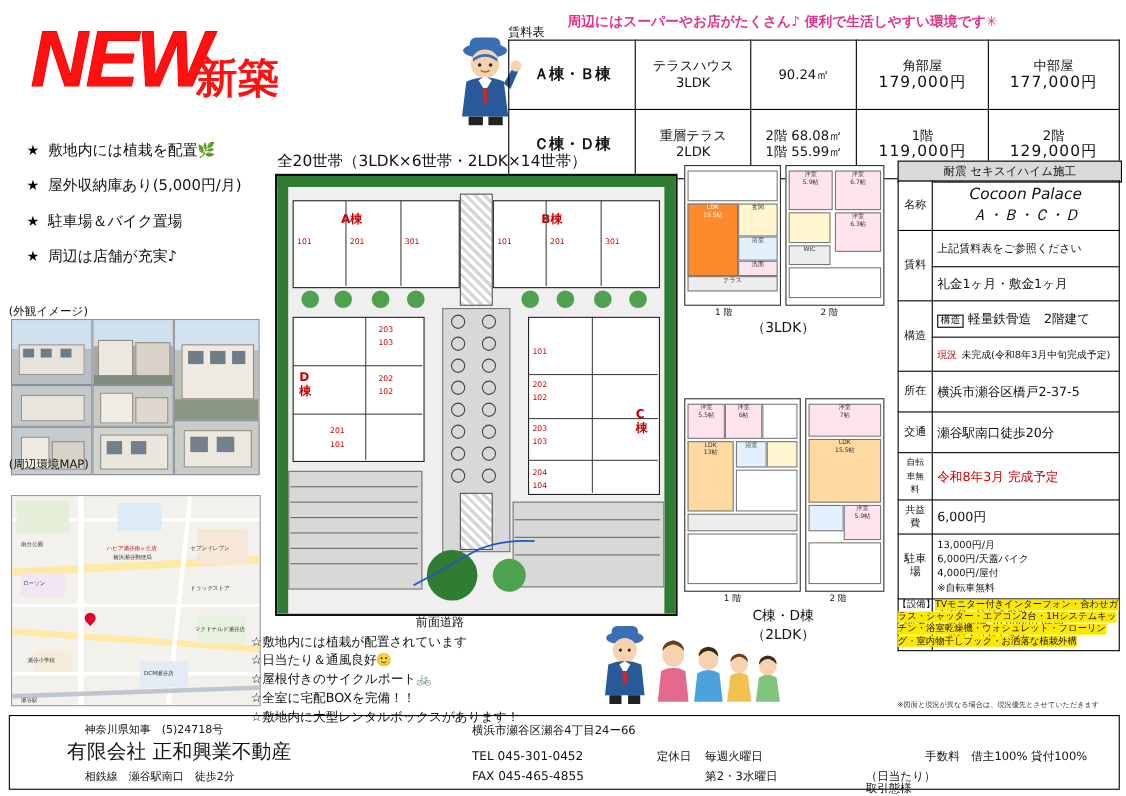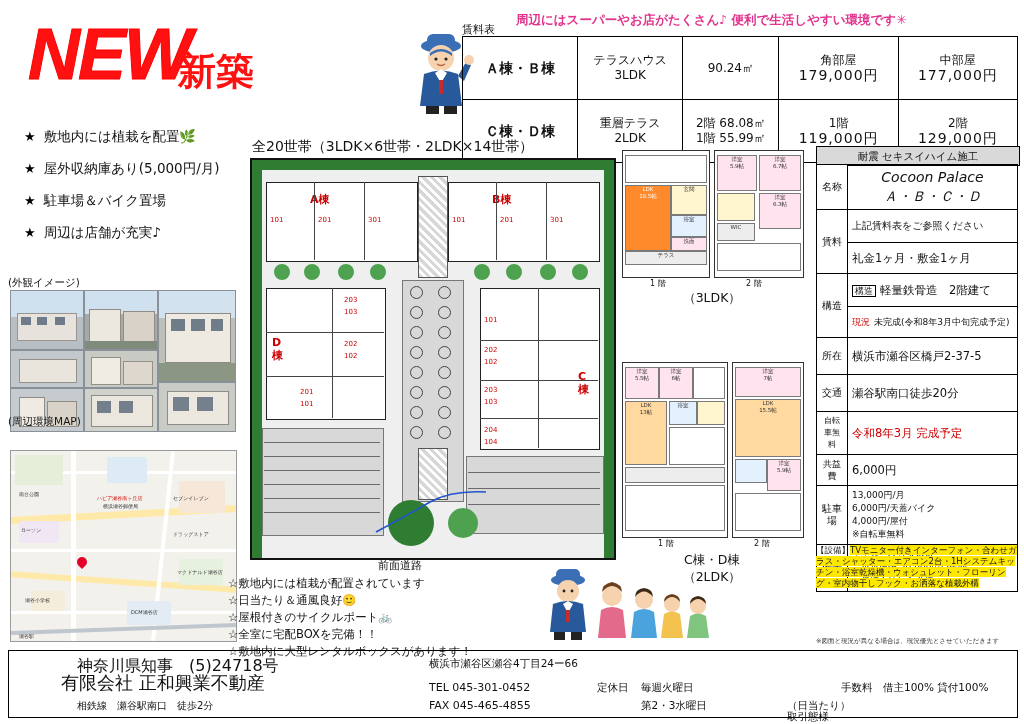--- a/index.html
+++ b/index.html
@@ -533,21 +533,21 @@
     <path d="M38 32 q10 -6 20 0 l3 26 h-26z" fill="#4aa3dd"></path>
     <circle cx="76" cy="24" r="8" fill="#f6d2ae"></circle>
     <path d="M68 22 q8 -10 16 0 q0 -7 -8 -8 q-8 1 -8 8z" fill="#6b3f1d"></path>
     <path d="M68 34 q8 -5 16 0 l3 24 h-22z" fill="#f2c14e"></path>
     <circle cx="102" cy="26" r="8" fill="#f6d2ae"></circle>
     <path d="M94 24 q8 -10 16 0 q0 -7 -8 -8 q-8 1 -8 8z" fill="#3d2a16"></path>
     <path d="M94 36 q8 -5 16 0 l3 22 h-22z" fill="#7fc47f"></path>
   </svg>
 
   <div class="abs" id="footer">
-    <div class="ftxt" style="left:68px;top:5px;font-size:16px;">神奈川県知事　(5)24718号</div>
+    <div class="ftxt" style="left:68px;top:5px;font-size:10px;">神奈川県知事　(5)24718号</div>
     <div class="ftxt" style="left:52px;top:20px;font-size:18px;">有限会社 正和興業不動産</div>
     <div class="ftxt" style="left:68px;top:48px;font-size:10px;">相鉄線　瀬谷駅南口　徒歩2分</div>
 
     <div class="ftxt" style="left:420px;top:6px;font-size:10.5px;">横浜市瀬谷区瀬谷4丁目24ー66</div>
     <div class="ftxt" style="left:420px;top:30px;font-size:11px;text-align:center;">TEL  045-301-0452</div>
     <div class="ftxt" style="left:420px;top:48px;font-size:11px;">FAX  045-465-4855</div>
 
     <div class="ftxt" style="left:588px;top:30px;font-size:10.5px;">定休日</div>
     <div class="ftxt" style="left:632px;top:30px;font-size:10.5px;">毎週火曜日</div>
     <div class="ftxt" style="left:632px;top:48px;font-size:10.5px;">第2・3水曜日</div>

